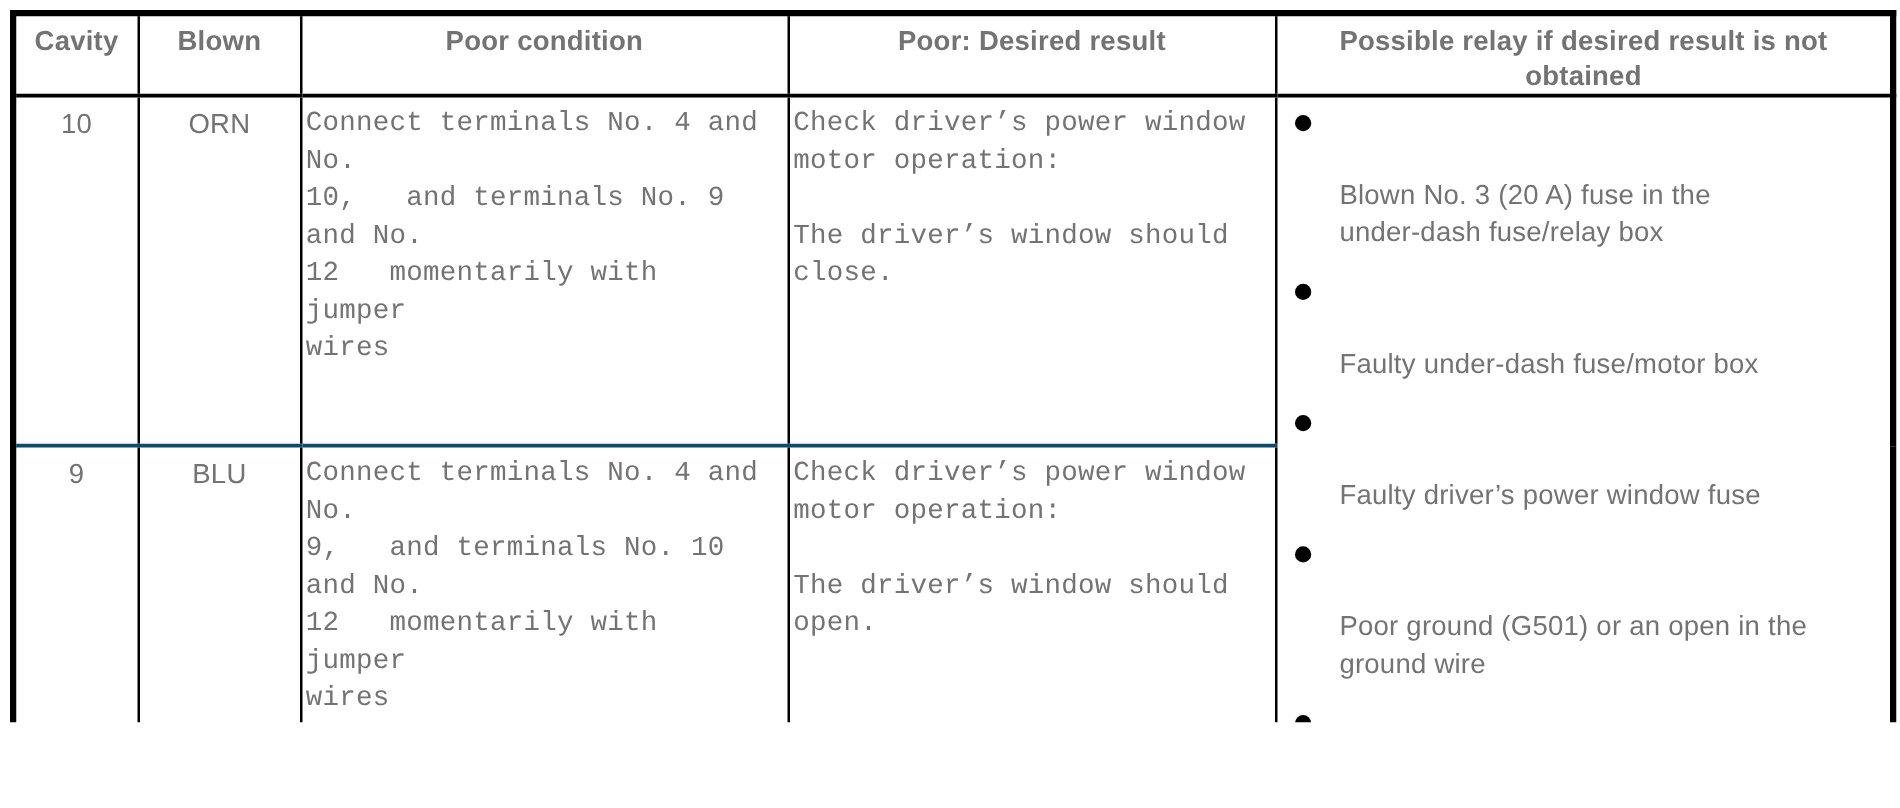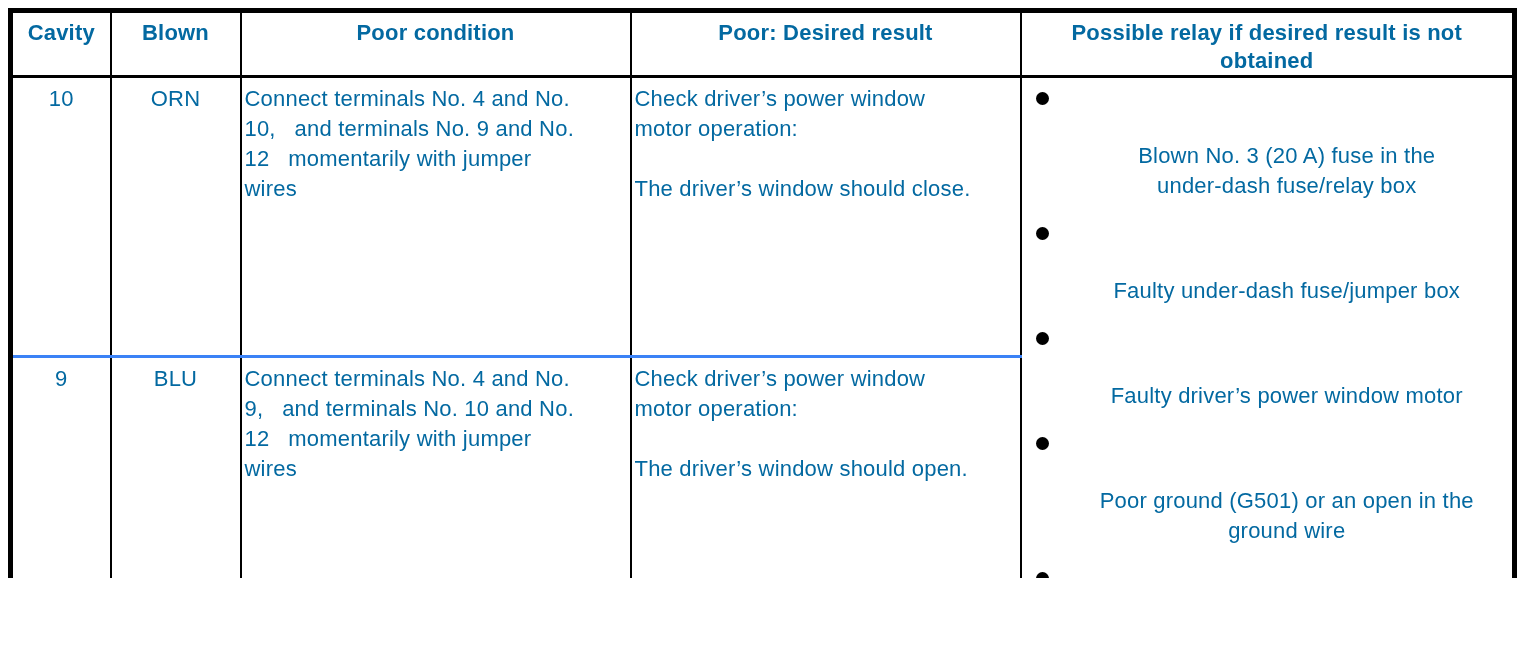--- a/index.html
+++ b/index.html
@@ -7,21 +7,21 @@
     padding: 0;
     background: #ffffff;
   }
   .page {
     position: relative;
     width: 1520px;
     height: 578px;
     background: #ffffff;
     overflow: hidden;
     font-family: "Liberation Sans", sans-serif;
-    color: #0369a1;
+    color: #737373;
   }
   table.spec-table {
     position: absolute;
     left: 8px;
     top: 8px;
     width: 1504px;
     border-collapse: collapse;
     table-layout: fixed;
     border: 5px solid #000;
   }
@@ -40,39 +40,39 @@
     padding: 6px 8px 0 8px;
     height: 52px;
     letter-spacing: 0.2px;
   }
   .spec-table tbody td {
     font-size: 22px;
     line-height: 30px;
     letter-spacing: 0.2px;
   }
   tr.row-1 td.sep {
-    border-bottom: 3px solid #3b82f6;
+    border-bottom: 3px solid #0c4a6e;
   }
   tr.row-1 td {
     height: 270px;
   }
   tr.row-2 td {
     height: 272px;
   }
   td.c-cavity, td.c-wire {
     text-align: center;
     padding-top: 6px;
   }
   td.c-cond, td.c-res {
     padding: 6px 12px 0 3px;
     white-space: pre-wrap;
+    font-family: Liberation Mono, monospace;
   }
   td.c-cause {
     padding: 0;
-    text-align: center;
   }
   .cause-list {
     height: 543px;
     padding: 14px 10px 0 14px;
     overflow: hidden;
   }
   .cause-item {
     margin-bottom: 26px;
   }
   .cause-dot {
@@ -122,25 +122,25 @@
 The driver’s window should close.</td>
         <td class="c-cause" rowspan="2">
           <div class="cause-list">
             <div class="cause-item">
               <span class="cause-dot"></span>
               <div class="cause-text">Blown No. 3 (20 A) fuse in the
 under-dash fuse/relay box</div>
             </div>
             <div class="cause-item">
               <span class="cause-dot"></span>
-              <div class="cause-text">Faulty under-dash fuse/jumper box</div>
+              <div class="cause-text">Faulty under-dash fuse/motor box</div>
             </div>
             <div class="cause-item">
               <span class="cause-dot"></span>
-              <div class="cause-text">Faulty driver’s power window motor</div>
+              <div class="cause-text">Faulty driver’s power window fuse</div>
             </div>
             <div class="cause-item">
               <span class="cause-dot"></span>
               <div class="cause-text">Poor ground (G501) or an open in the
 ground wire</div>
             </div>
             <div class="cause-item">
               <span class="cause-dot"></span>
               <div class="cause-text">An open or high resistance in the wire</div>
             </div>

